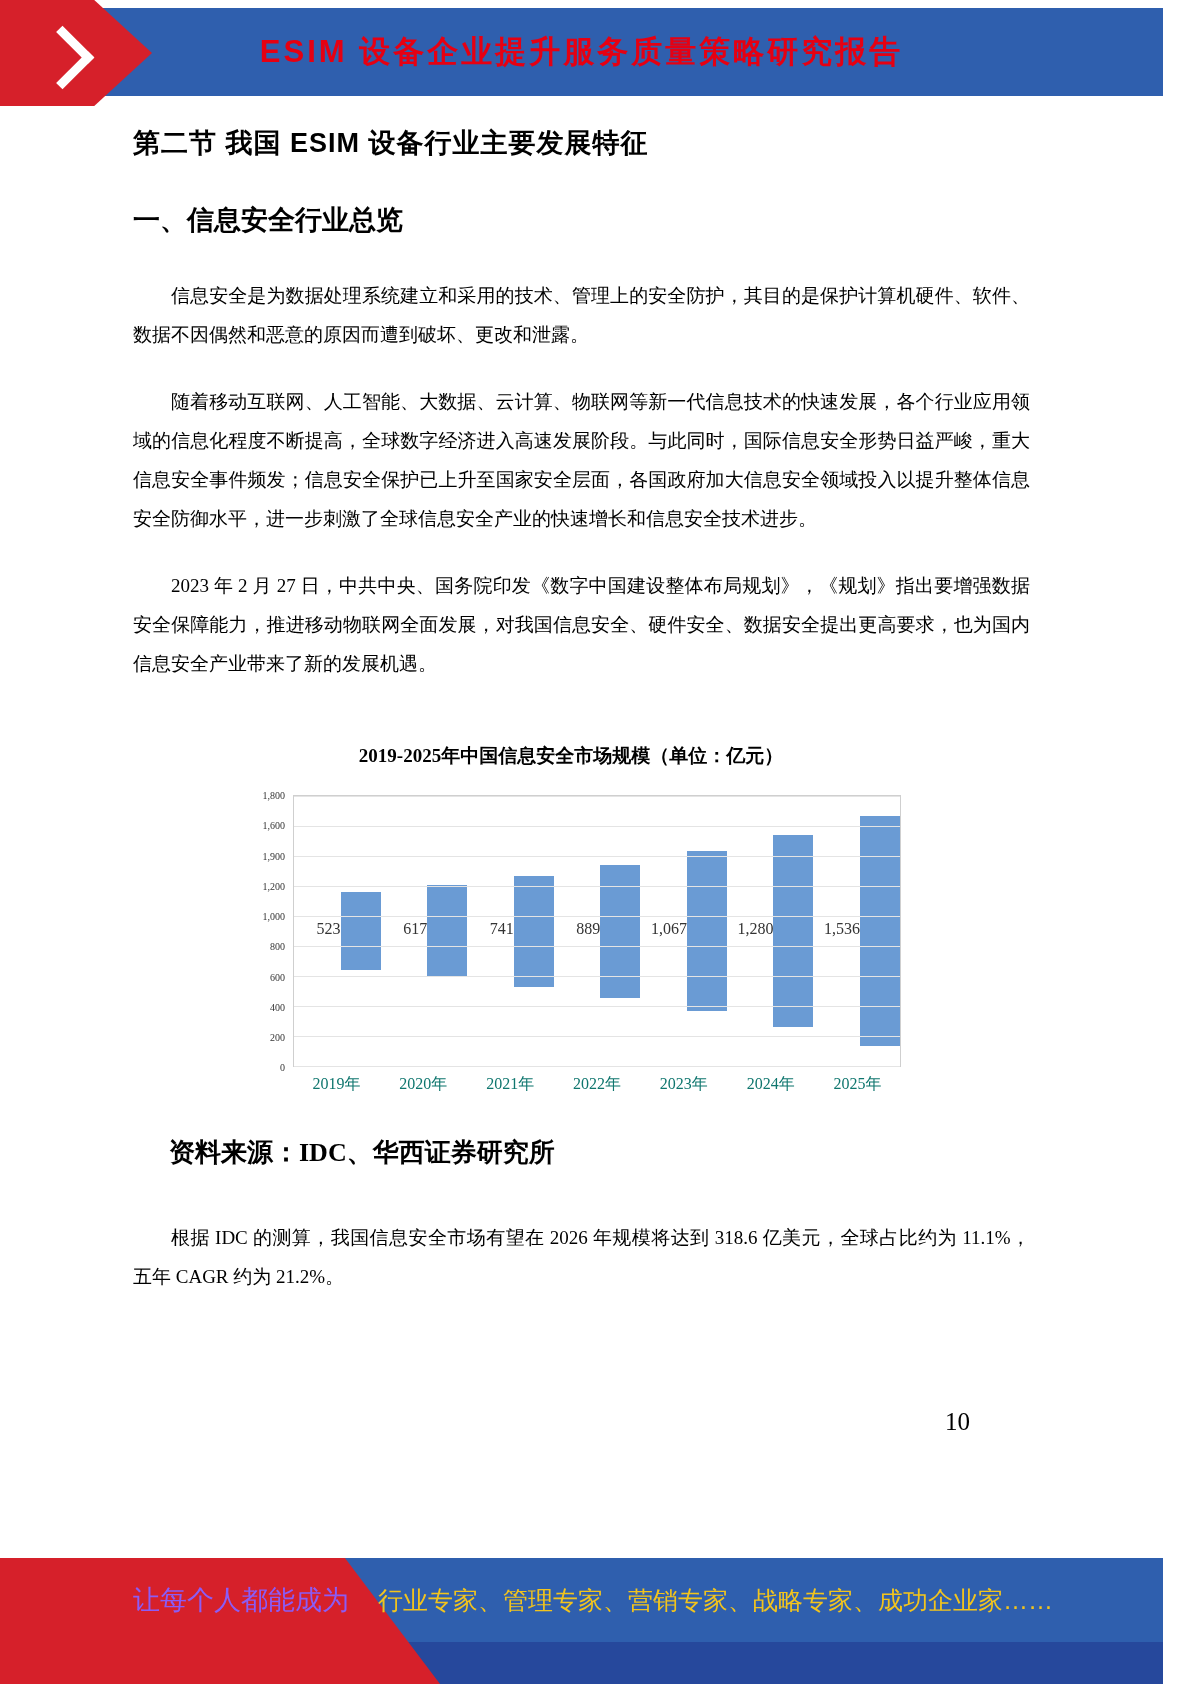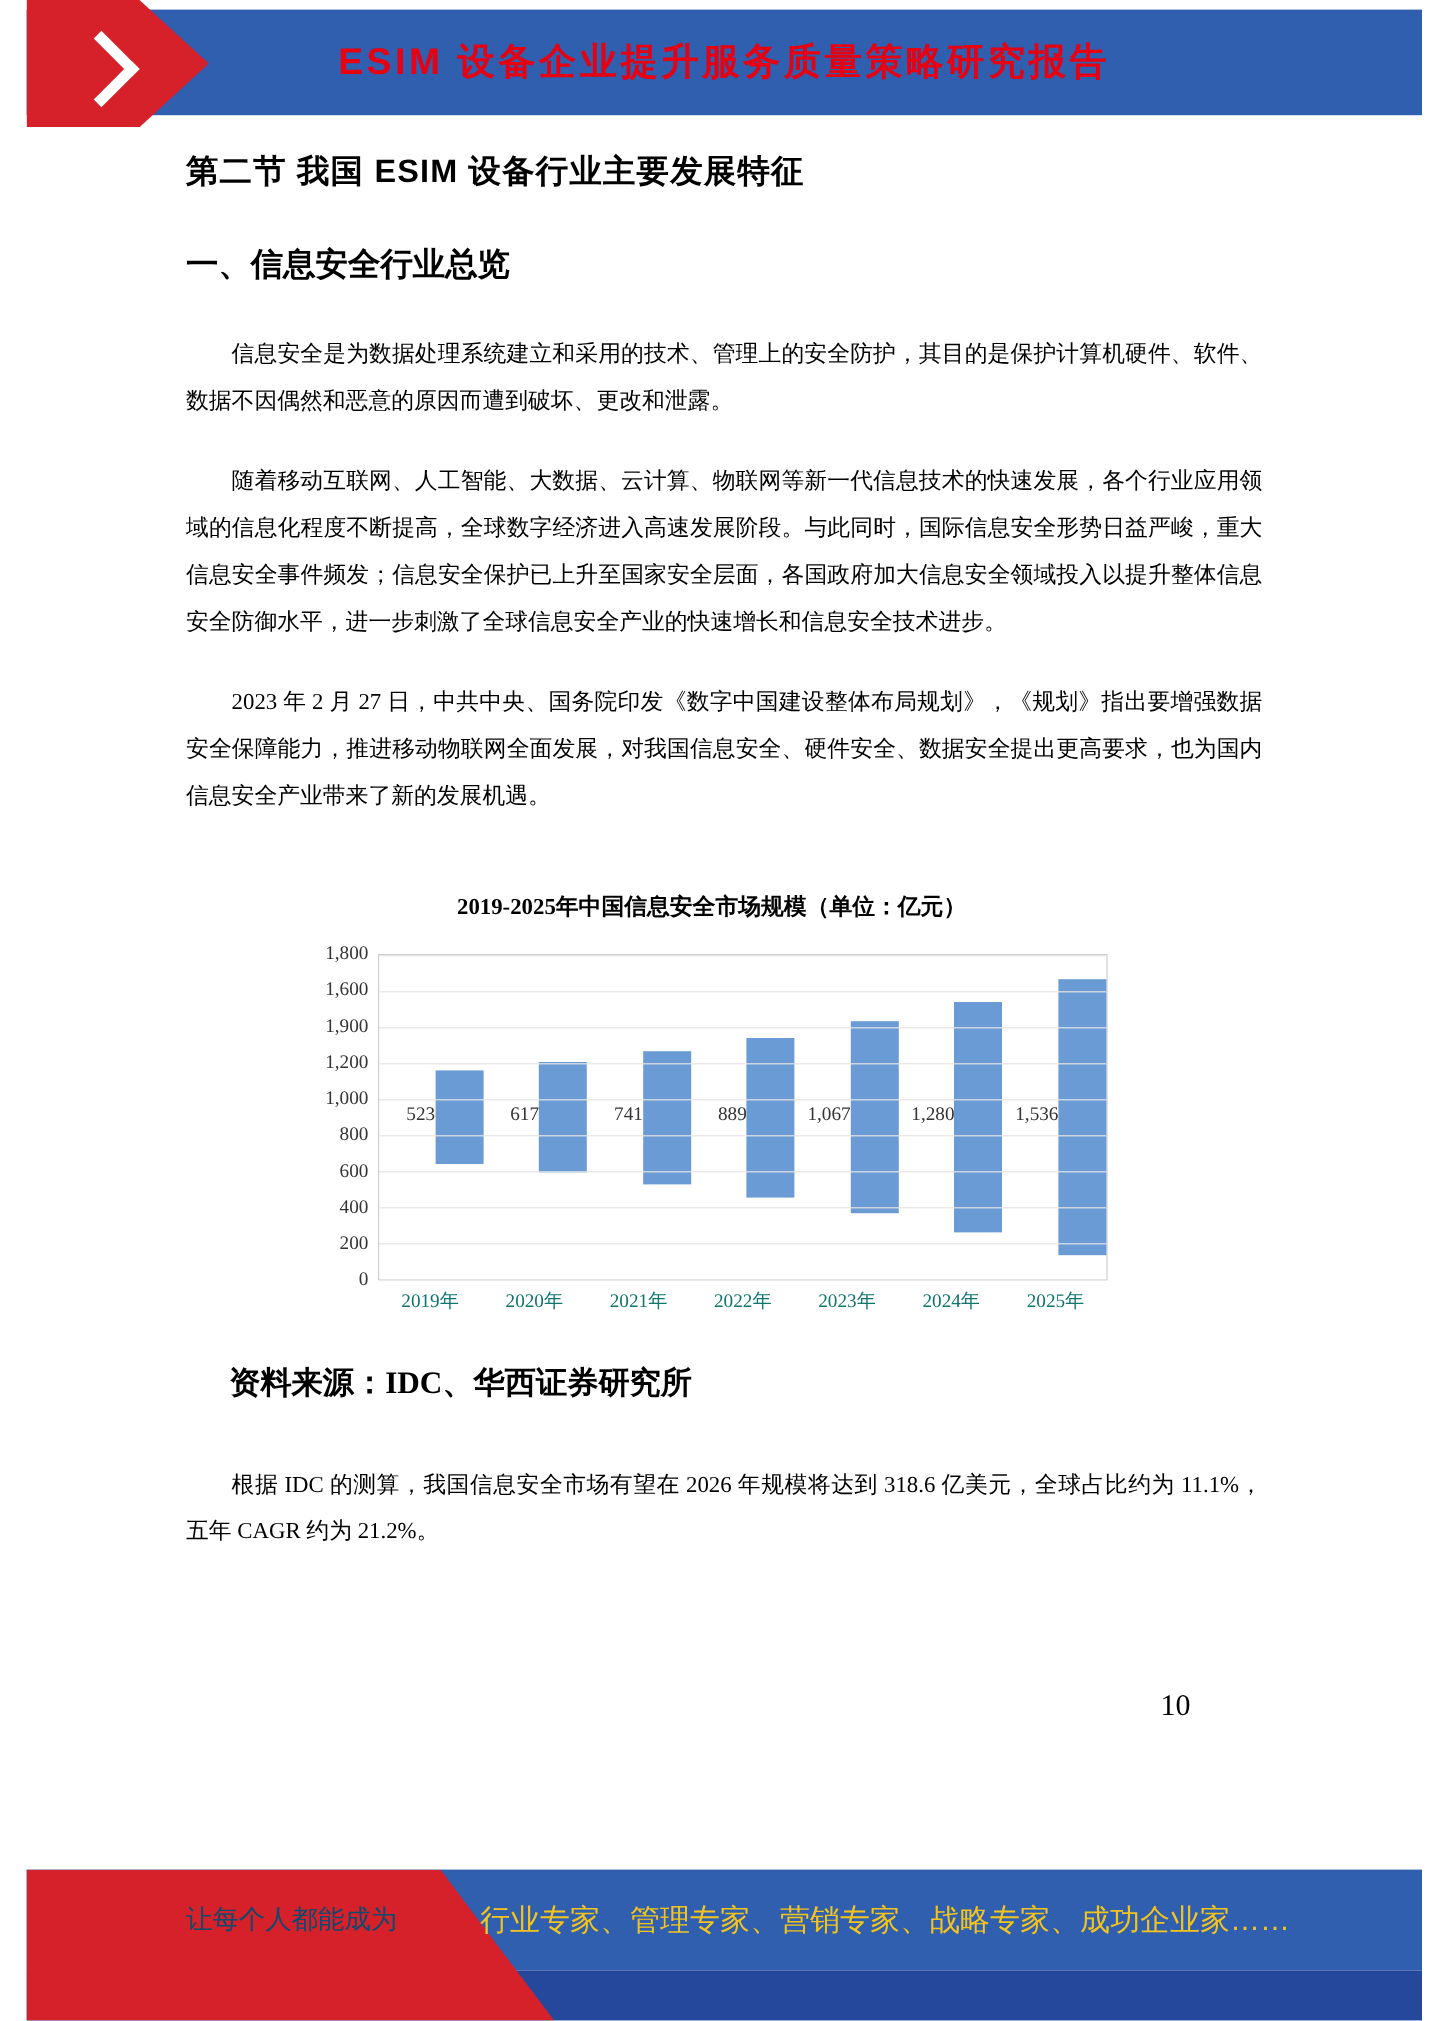--- a/index.html
+++ b/index.html
@@ -1,19 +1,19 @@
 <!DOCTYPE html>
 <html style="--header-blue: #2f5fae; --title-red: #e60012; --ribbon-red: #d6202a; --footer-blue: #2f5fae; --footer-bottom-blue: #26489c; --footer-text-yellow: #f2c41d;"><head>
 <meta charset="utf-8">
 <title>Report Page</title>
 <style>
   html,body { margin:0; padding:0; background:#ffffff; }
   .page {
     position:relative; width:1163px; height:1684px; background:#fff;
-    font-family:"Liberation Serif","DejaVu Serif",serif; color:#000; overflow:hidden;margin-left:22px;
+    font-family:"Liberation Serif","DejaVu Serif",serif; color:#000; overflow:hidden;
   }
 
   
   .hdr-band { position:absolute; top:8px; left:0; width:100%; height:88px;
     background:var(--header-blue,#2f5fae); }
   .hdr-title { position:absolute; top:8px; left:0; width:100%; height:88px; line-height:88px;
     text-align:center; color:var(--title-red,#e60012);
     font-family:"Liberation Sans","DejaVu Sans",sans-serif; font-weight:bold;
     font-size:31px; letter-spacing:3px; }
   .hdr-arrow { position:absolute; top:0; left:0; width:152px; height:106px;
@@ -29,21 +29,21 @@
   .content p { margin:28px 0 0 0; font-size:19px; line-height:39px;
     text-align:justify; text-indent:2em; }
   h2.sub + p { margin-top:38px; }
 
   
   figure.chart { margin:60px 0 0 108px; width:660px; }
   .chart-title { text-align:center; font-weight:700; font-size:19px; margin:0 0 26px 0; }
   .chart-body { display:flex; }
   .y-axis { position:relative; width:52px; height:272px; }
   .ytick { position:absolute; right:8px; transform:translateY(-50%);
-    font-size:16px; color:#333; white-space:nowrap;font-family:Liberation Serif, serif; }
+    font-size:10px; color:#333; white-space:nowrap;font-family:Liberation Serif, serif; }
   .plot-col { flex:1; }
   .plot { position:relative; height:272px; border:1px solid #cfcfcf;
     box-sizing:border-box; background:#fff; }
   .gridline { position:absolute; left:0; right:0; height:1px; background:#e4e4e4; }
   .bars { position:absolute; left:0; right:0; top:0; bottom:0; display:flex; }
   .bar-slot { flex:1; display:flex; align-items:center;
     justify-content:flex-end; }
   .bar-value { font-size:16px; color:#333; margin-bottom:4px; }
   .bar { width:40px; }
   .x-axis { display:flex; margin-top:7px; }
@@ -57,21 +57,21 @@
   
   footer.pfoot { position:absolute; left:0; right:0; bottom:0; height:126px; }
   .f-top { position:absolute; top:0; left:0; right:0; height:84px;
     background:var(--footer-blue,#2f5fae); }
   .f-bottom { position:absolute; bottom:0; left:0; right:0; height:42px;
     background:var(--footer-bottom-blue,#26489c); }
   .f-red { position:absolute; top:0; left:0; width:440px; height:126px; z-index:1;
     background:var(--ribbon-red,#d6202a);
     clip-path:polygon(0 0, 78.4% 0, 100% 100%, 0 100%); }
   .f-left { position:absolute; top:0; left:133px; height:84px; line-height:84px; z-index:2;
-    color:#0c4a6e; font-size:22px; font-family:"Liberation Sans","DejaVu Sans",sans-serif; }
+    color:#8b5cf6; font-size:27px; font-family:"Liberation Sans","DejaVu Sans",sans-serif; }
   .f-right { position:absolute; top:0; left:378px; height:84px; line-height:84px; z-index:2;
     color:var(--footer-text-yellow,#f2c41d); font-size:25px;
     font-family:"Liberation Sans","DejaVu Sans",sans-serif; }
 </style>
 </head>
 <body>
 
 <div class="page">
 
   <header>

